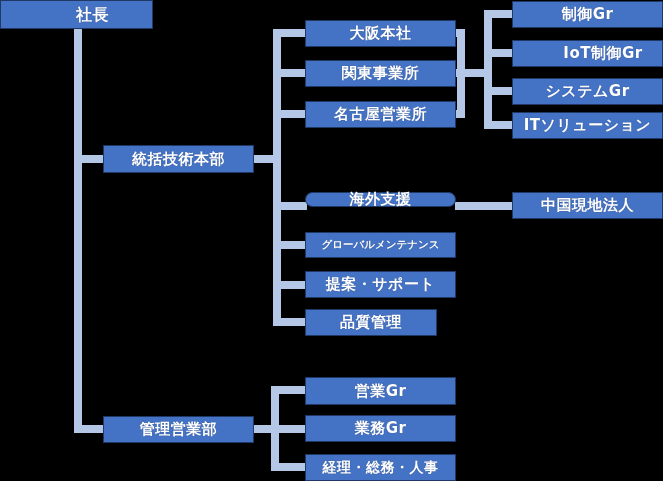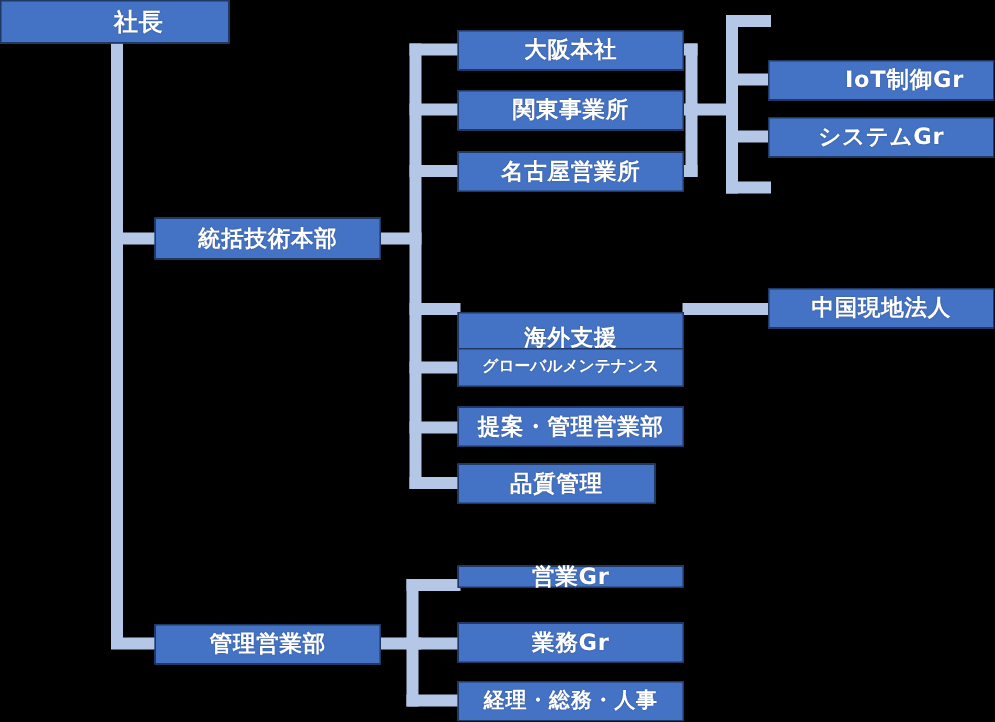--- a/index.html
+++ b/index.html
@@ -87,35 +87,37 @@
   <div class="node fs-md" style="left:103px; top:145px; width:151px; height:28px;text-align:center;">統括技術本部</div>
 
   <div class="node fs-md" style="left:103px; top:416px; width:151px; height:27px;">管理営業部</div>
 
   <div class="node fs-md" style="left:305px; top:20px; width:151px; height:27px;">大阪本社</div>
 
   <div class="node fs-md" style="left:305px; top:60px; width:151px; height:27px;">関東事業所</div>
 
   <div class="node fs-md" style="left:305px; top:101px; width:151px; height:27px;">名古屋営業所</div>
 
-  <div class="node fs-md" style="left:305px; top:208px; width:151px; height:34px;">海外支援</div>
+  <div class="node fs-md" style="left:305px; top:192px; width:151px; height:15px;border-radius:10px;">海外支援</div>
 
   <div class="node fs-xs" style="left:305px; top:232px; width:151px; height:26px;">グローバルメンテナンス</div>
 
-  <div class="node fs-md" style="left:305px; top:271px; width:151px; height:27px;">提案・管理営業部</div>
+  <div class="node fs-md" style="left:305px; top:271px; width:151px; height:27px;">提案・サポート</div>
 
   <div class="node fs-md" style="left:305px; top:309px; width:132px; height:27px;">品質管理</div>
 
+  <div class="node fs-md" style="left:512px; top:1px; width:151px; height:27px;">制御Gr</div>
 
   <div class="node fs-md" style="left:512px; top:40px; width:151px; height:27px;padding-left:31px;">IoT制御Gr</div>
 
   <div class="node fs-md" style="left:512px; top:78px; width:151px; height:27px;">システムGr</div>
 
+  <div class="node fs-md" style="left:512px; top:112px; width:151px; height:27px;">ITソリューション</div>
 
   <div class="node fs-md" style="left:512px; top:192px; width:151px; height:27px;">中国現地法人</div>
 
-  <div class="node fs-md" style="left:305px; top:377px; width:151px; height:15px;">営業Gr</div>
+  <div class="node fs-md" style="left:305px; top:377px; width:151px; height:28px;">営業Gr</div>
 
   <div class="node fs-md" style="left:305px; top:415px; width:151px; height:27px;">業務Gr</div>
 
   <div class="node fs-sm" style="left:305px; top:454px; width:151px; height:27px;">経理・総務・人事</div>
 
 </div>
 
 </body></html>

